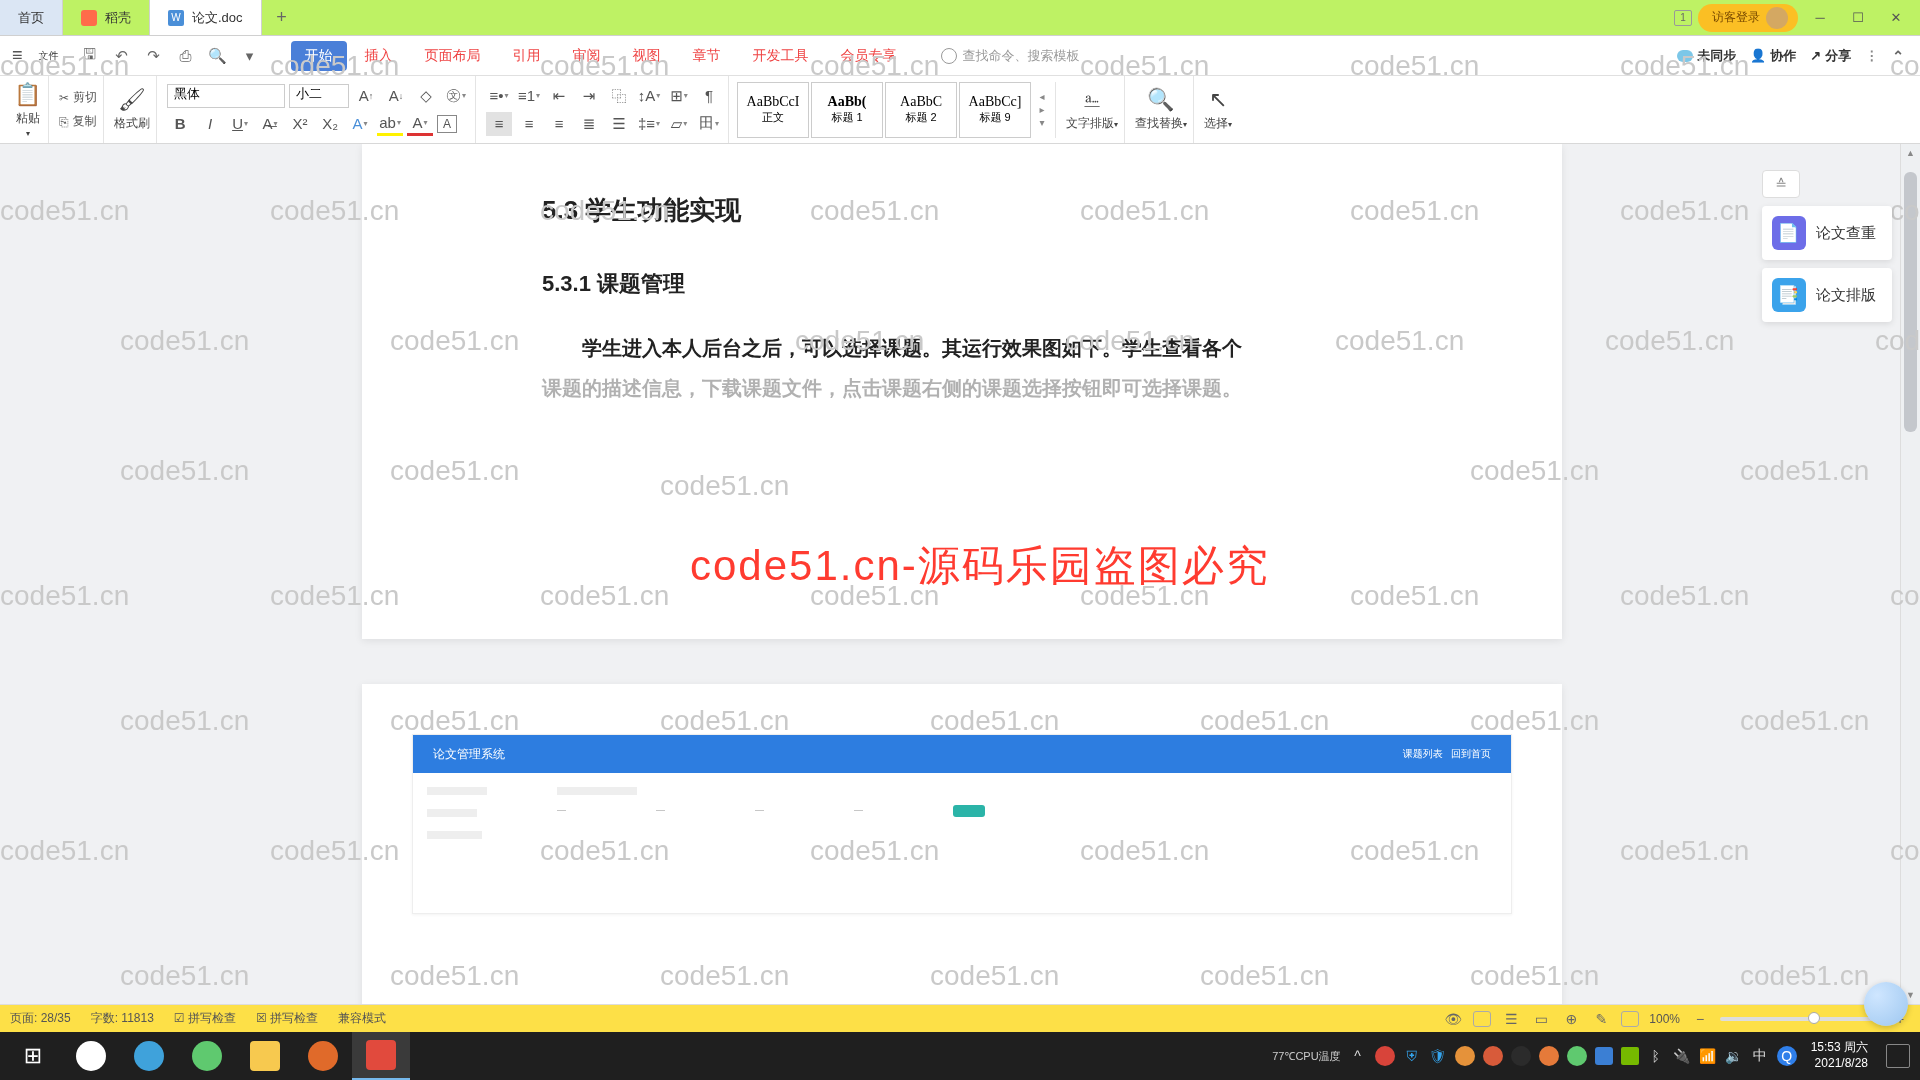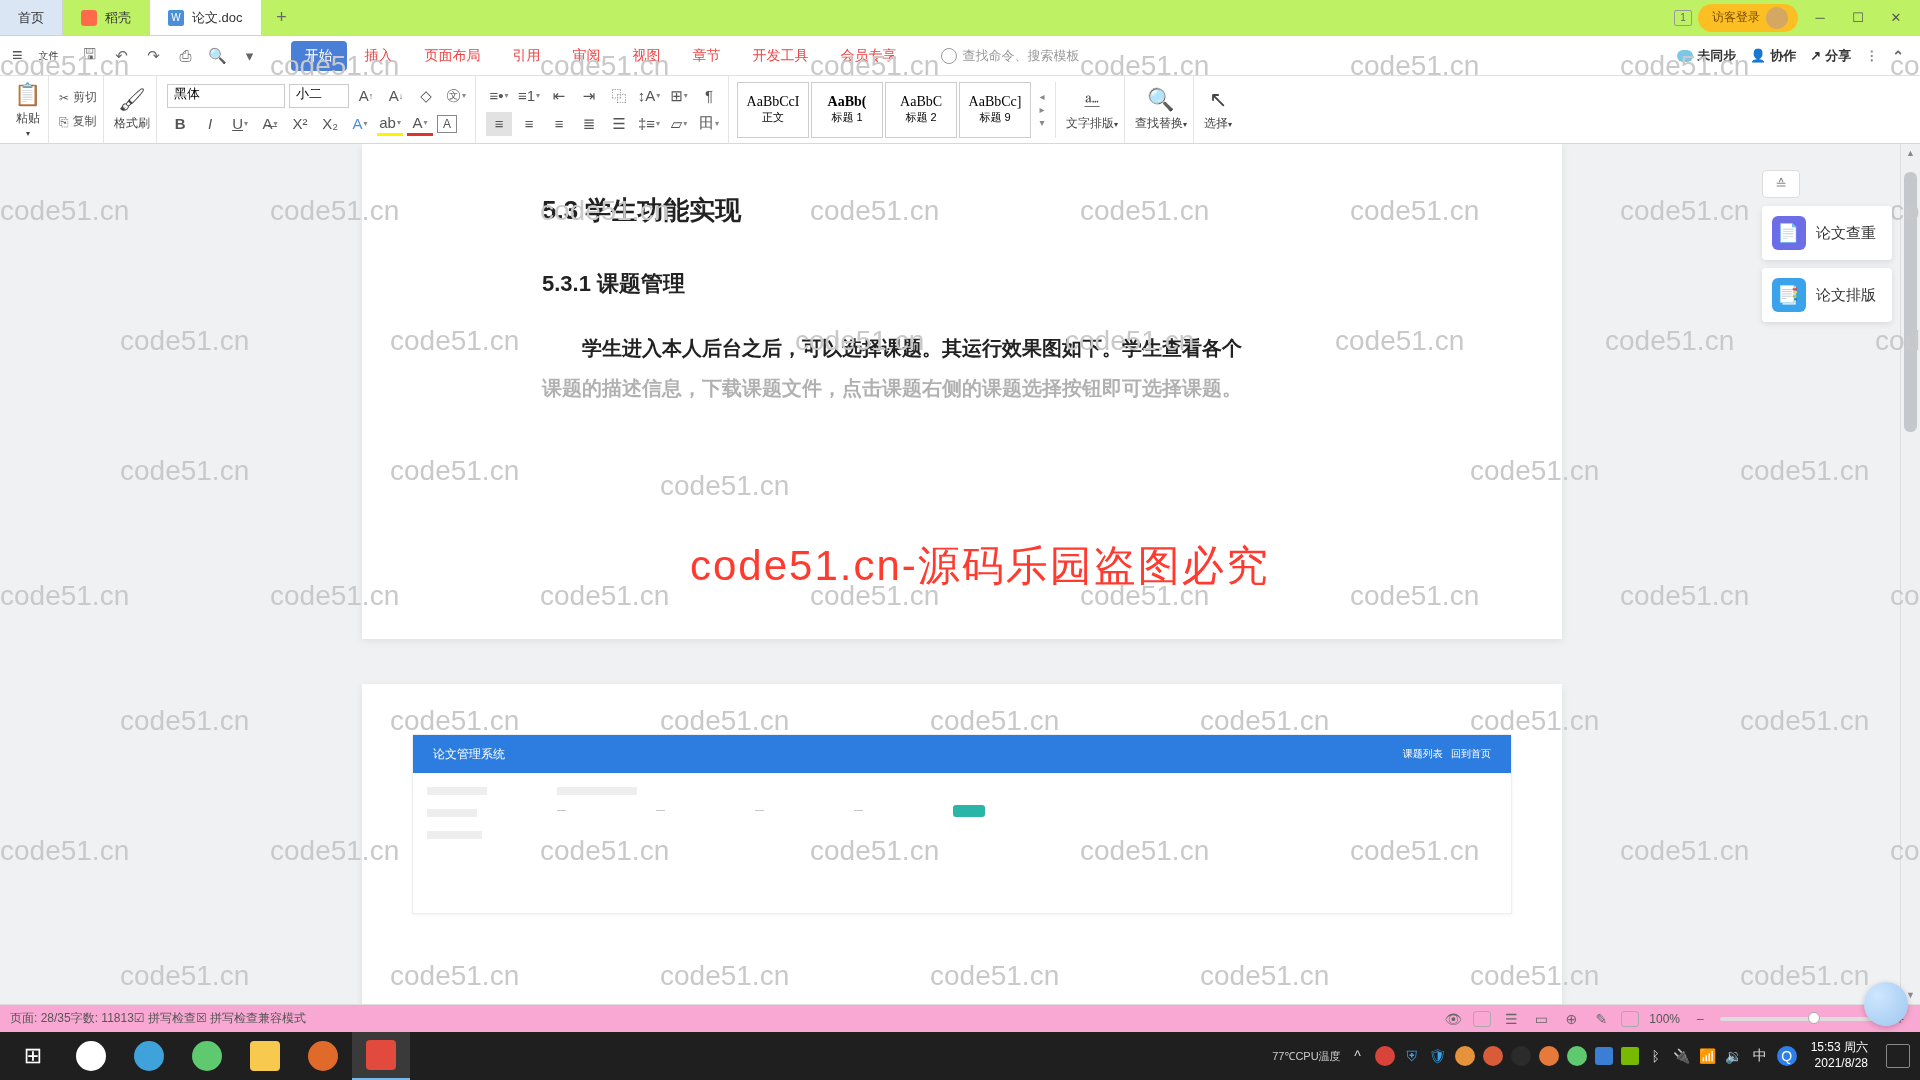--- a/index.html
+++ b/index.html
@@ -80,21 +80,21 @@
 .side-btn-icon { width: 34px; height: 34px; border-radius: 6px; display: flex; align-items: center; justify-content: center; color: #fff; font-size: 18px; }
 .side-btn-icon.purple { background: #6d6de8; }
 .side-btn-icon.blue { background: #3ba3eb; }
 
 
 .vscroll { position: absolute; right: 0; top: 144px; bottom: 40px; width: 20px; background: #eef0f2; border-left: 1px solid #ddd; }
 .vscroll-thumb { position: absolute; left: 3px; right: 3px; top: 28px; height: 260px; background: #c4c7cc; border-radius: 6px; }
 .vscroll-arrow { position: absolute; left: 0; right: 0; height: 18px; display: flex; align-items: center; justify-content: center; font-size: 9px; color: #888; background: #eef0f2; }
 
 
-.status-bar { position: absolute; left: 0; right: 0; bottom: 48px; height: 28px; background: #f9a8d4; border-top: 1px solid #ddd; display: flex; align-items: center; font-size: 12px; color: #555; padding: 0 10px; gap: 0; }
+.status-bar { position: absolute; left: 0; right: 0; bottom: 48px; height: 28px; background: #fde047; border-top: 1px solid #ddd; display: flex; align-items: center; font-size: 12px; color: #555; padding: 0 10px; gap: 20px; }
 .status-right { margin-left: auto; display: flex; align-items: center; gap: 10px; }
 .sb-icon { width: 20px; height: 20px; display: flex; align-items: center; justify-content: center; font-size: 14px; color: #666; }
 .sb-icon.outline { border: 1px solid #aaa; border-radius: 3px; width: 18px; height: 16px; }
 .zoom-slider { width: 160px; height: 4px; background: #ddd; position: relative; border-radius: 2px; }
 .zoom-thumb { position: absolute; top: -5px; left: 55%; width: 12px; height: 12px; background: #fff; border: 1px solid #aaa; border-radius: 50%; }
 .assistant-bubble { position: absolute; right: 12px; bottom: 54px; width: 44px; height: 44px; border-radius: 50%; background: radial-gradient(circle at 30% 30%, #cfe6ff, #9dc7f0); box-shadow: 0 2px 6px rgba(0,0,0,.2); z-index: 30; }
 
 
 .taskbar { position: absolute; left: 0; right: 0; bottom: 0; height: 48px; background: #1f1f1f; display: flex; align-items: center; padding: 0 4px; }
 .tb-btn { width: 58px; height: 48px; display: flex; align-items: center; justify-content: center; color: #fff; font-size: 22px; }

